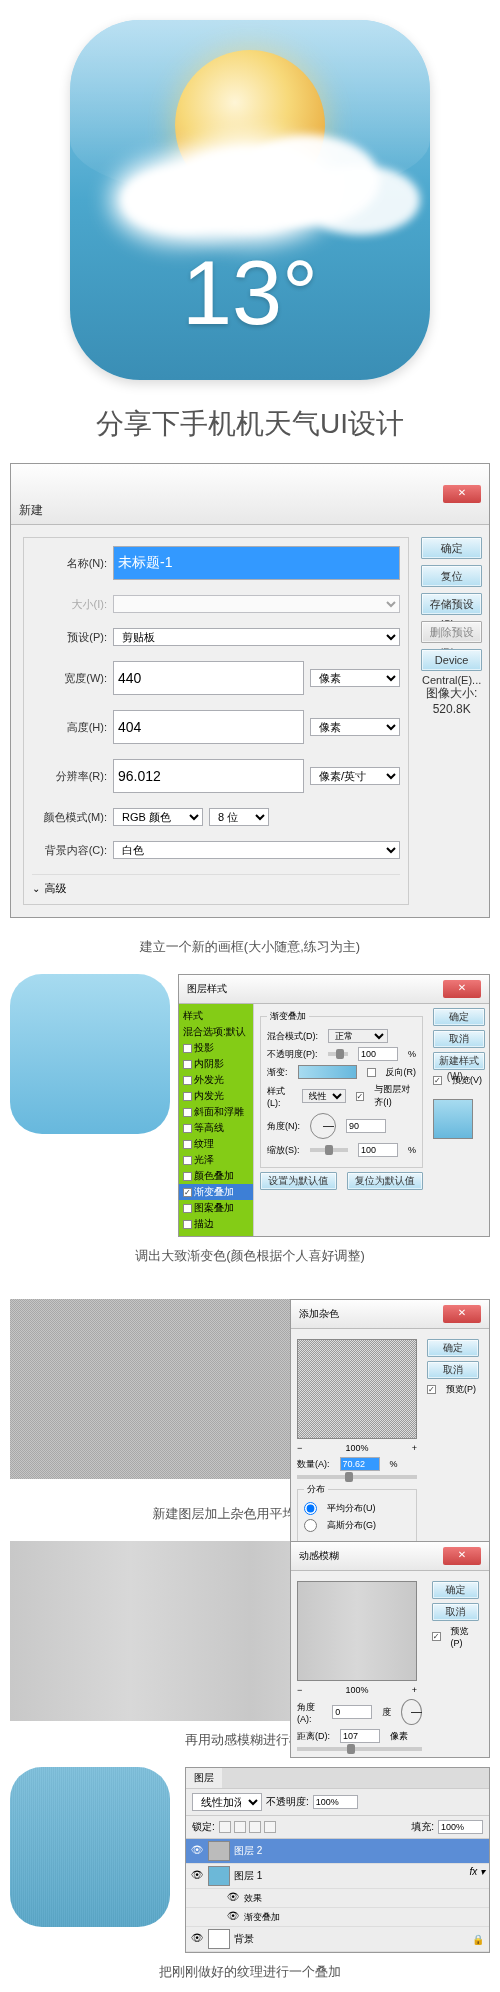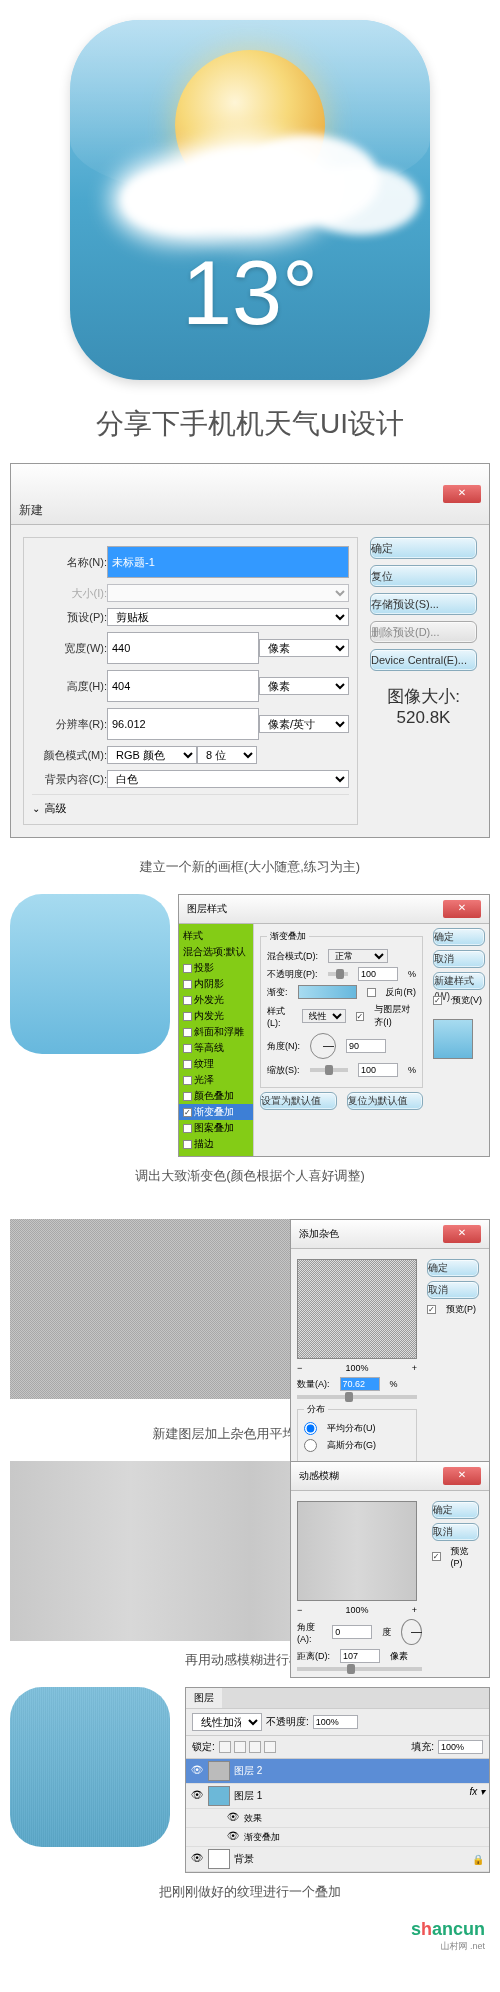--- a/index.html
+++ b/index.html
@@ -18,35 +18,35 @@
 
 .main-title { text-align: center; font-size: 28px; color: #555; padding: 15px 0 20px; }
 
 
 .dialog { margin: 0 10px 10px; border: 1px solid #999; background: #f0f0f0; font-size: 11px; }
 .dlg-titlebar { background: linear-gradient(180deg, #fefefe, #e8e8e8); padding: 5px 8px; display: flex; justify-content: space-between; align-items: center; border-bottom: 1px solid #bbb; }
 .dlg-title { color: #333; font-size: 12px; margin-top: 33px; }
 .close-btn { width: 38px; height: 18px; background: linear-gradient(180deg, #e77, #c44); color: #fff; text-align: center; line-height: 16px; font-size: 10px; border-radius: 2px; }
 .dlg-body { padding: 12px; display: flex; gap: 12px; }
 .fieldset { border: 1px solid #ccc; padding: 8px; flex: 1; background: #f0f0f0; }
-.f-row { display: flex; align-items: center; margin-bottom: 6px; }
+.f-row { display: flex; align-items: center; margin-bottom: 15px; gap: 6px; }
 .f-label { width: 75px; text-align: right; color: #333; }
 .f-label.dim { color: #aaa; }
-.f-input { flex: 1; height: 32px; border: 1px solid #abadb3; padding: 7px 4px; background: #fff; font-size: 11px; }
+.f-input { flex: 1; height: 25px; border: 1px solid #abadb3; padding: 16px 4px; background: #fff; font-size: 14px; }
 .f-input.sel { background: #3399ff; color: #fff; }
 .f-input.short { flex: 0 0 80px; }
 .f-select { height: 18px; border: 1px solid #abadb3; background: #fff; padding: 0 4px; font-size: 11px; }
 .f-select.w1 { width: 90px; }
 .f-select.w2 { width: 60px; }
 
 .btn-col { width: 120px; display: flex; flex-direction: column; gap: 6px; }
-.ps-btn { height: 22px; border: 1px solid #8ab; border-radius: 6px; background: linear-gradient(180deg, #eaf6fc, #b5dff2); line-height: 20px; font-size: 11px; color: #333; box-shadow: inset 0 0 0 1px rgba(255,255,255,0.6); }
+.ps-btn { height: 22px; border: 1px solid #8ab; border-radius: 1px; background: linear-gradient(180deg, #eaf6fc, #b5dff2); text-align: center; line-height: 20px; font-size: 11px; color: #333; box-shadow: inset 0 0 0 1px rgba(255,255,255,0.6); }
 .ps-btn.gray { background: linear-gradient(180deg, #f5f5f5, #e0e0e0); border-color: #aaa; color: #888; }
 .ps-btn.sm { height: 18px; line-height: 16px; font-size: 10px; }
-.img-size { text-align: center; font-size: 17px; color: #333; margin-top: 8px; }
+.img-size { text-align: center; font-size: 12px; color: #333; margin-top: 8px; }
 .adv-row { display: flex; align-items: center; gap: 4px; font-size: 11px; padding-top: 6px; border-top: 1px solid #ddd; }
 .chev { font-size: 10px; }
 
 .caption { text-align: center; font-size: 13px; color: #555; padding: 10px 0 18px; }
 
 
 .step { display: flex; gap: 8px; padding: 0 10px; }
 .step .preview { flex: 0 0 160px; }
 .step .panel-area { flex: 1; }
 

